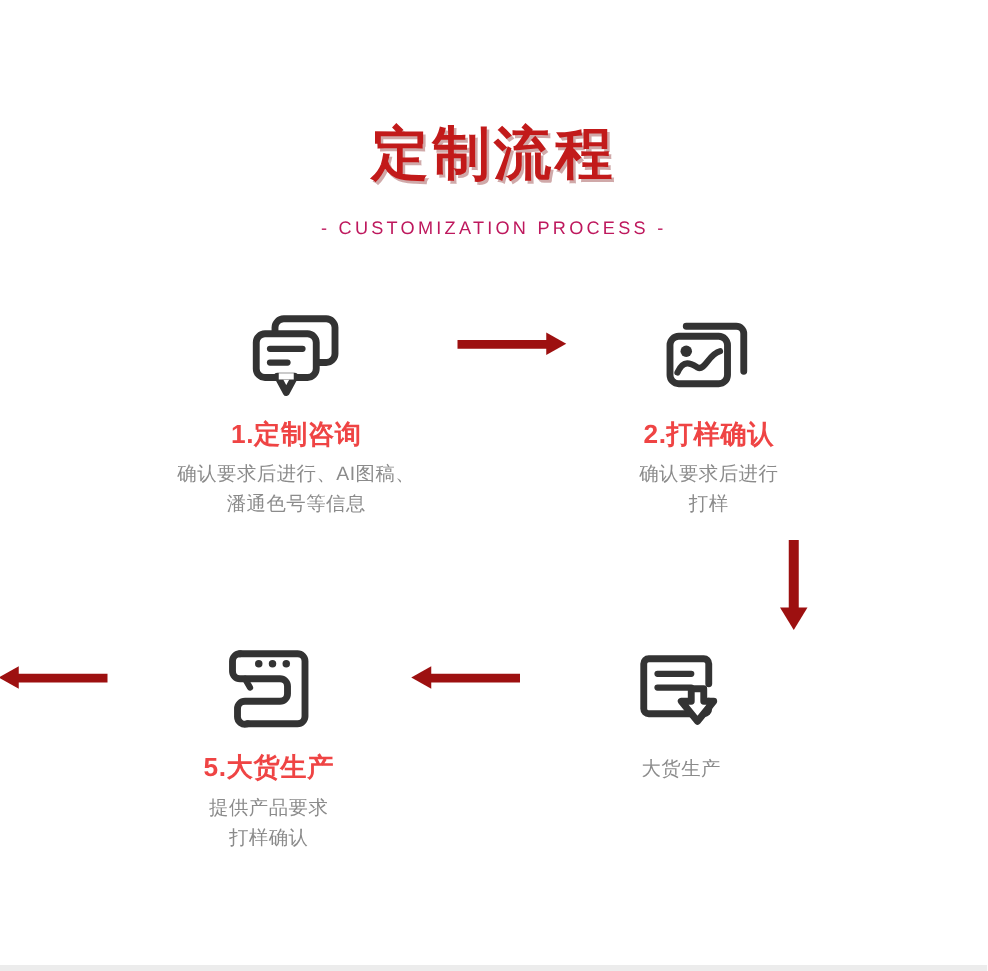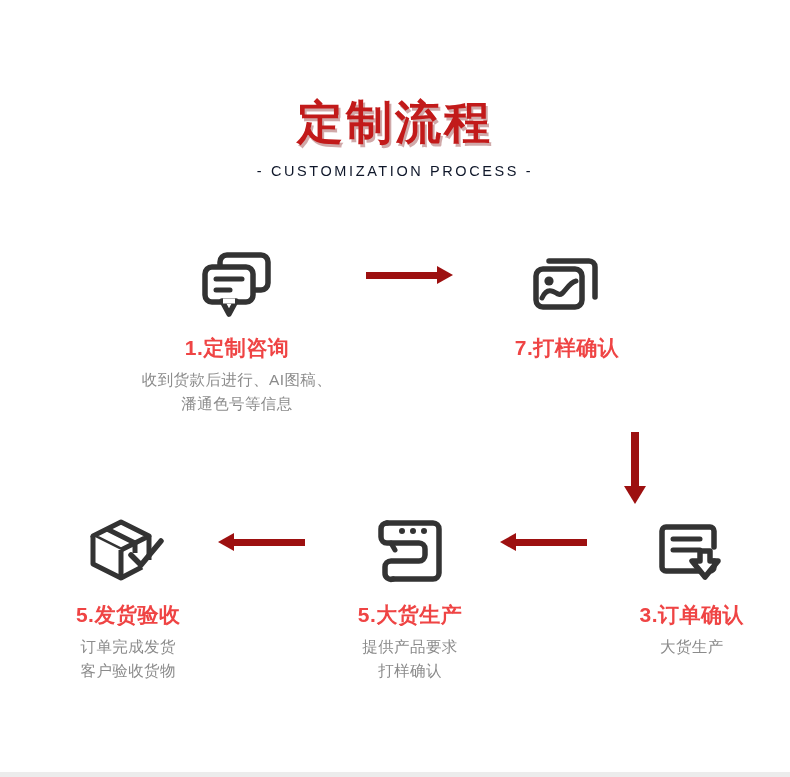--- a/index.html
+++ b/index.html
@@ -30,23 +30,23 @@
   .title {
     font-size: 46px;
     font-weight: 700;
     color: #c21a1a;
     letter-spacing: 3px;
     line-height: 1.15;
     text-shadow: 2px 3px 0 rgba(120,10,10,0.35);
     margin: 0;
   }
   .subtitle {
-    margin-top: 14px;
+    margin-top: 26px;
     font-size: 14.5px;
-    color: #0f172a;
+    color: #be185d;
     letter-spacing: 2.6px;
     font-weight: 400;
     white-space: nowrap;
   }
 
   
   .row {
     position: absolute;
     left: 0;
     width: 790px;
@@ -162,64 +162,51 @@
           <rect x="20" y="4" width="48" height="35" rx="7" ry="7" fill="none" stroke="#333" stroke-width="5.5"></rect>
           <rect x="5" y="16" width="48" height="35" rx="7" ry="7" fill="#fff" stroke="#333" stroke-width="5.5"></rect>
           <line x1="16" y1="28" x2="42" y2="28" stroke="#333" stroke-width="5" stroke-linecap="round"></line>
           <line x1="16" y1="39" x2="30" y2="39" stroke="#333" stroke-width="5" stroke-linecap="round"></line>
           <path d="M22 50 L29 63 L36 50 Z" fill="#fff" stroke="#333" stroke-width="5.5" stroke-linejoin="round"></path>
           <line x1="23" y1="50" x2="35" y2="50" stroke="#fff" stroke-width="5"></line>
         </svg>
       </div>
       <div class="step-title">1.定制咨询</div>
       <div class="step-desc">
-        <div>收到货款后进行、AI图稿、</div>
+        <div>确认要求后进行、AI图稿、</div>
         <div>潘通色号等信息</div>
       </div>
     </div>
 
     <div class="arrow-h">
       <div class="arrow-line-r"></div>
     </div>
 
     <div class="step">
       <div class="icon-wrap">
         <svg width="72" height="62" viewBox="0 0 72 62">
           <path d="M18 8 H58 a6 6 0 0 1 6 6 V44" fill="none" stroke="#333" stroke-width="5.5" stroke-linecap="round" stroke-linejoin="round"></path>
           <rect x="5" y="16" width="46" height="38" rx="7" ry="7" fill="#fff" stroke="#333" stroke-width="5.5"></rect>
           <circle cx="18" cy="28" r="4.6" fill="#333"></circle>
           <path d="M11 45 C16 34, 22 38, 27 41 C33 44, 36 30, 45 28" fill="none" stroke="#333" stroke-width="5" stroke-linecap="round" stroke-linejoin="round"></path>
         </svg>
       </div>
-      <div class="step-title">7.打样确认</div>
+      <div class="step-title">2.打样确认</div>
+      <div class="step-desc">
+        <div>确认要求后进行</div>
+        <div>打样</div>
+      </div>
     </div>
 
   </div>
 
   <div class="arrow-v"></div>
 
   <div class="row row-bottom">
 
-    <div class="step" style="margin-left:30px;">
-      <div class="icon-wrap">
-        <svg width="82" height="70" viewBox="0 0 82 70">
-          <path d="M34 6 L62 20 L34 34 L6 20 Z" fill="#fff" stroke="#333" stroke-width="5" stroke-linejoin="round"></path>
-          <path d="M6 20 V48 L34 62 V34" fill="#fff" stroke="#333" stroke-width="5" stroke-linejoin="round"></path>
-          <path d="M62 20 V44" fill="none" stroke="#333" stroke-width="5" stroke-linejoin="round"></path>
-          <path d="M34 62 L55 51" fill="none" stroke="#333" stroke-width="5" stroke-linejoin="round"></path>
-          <path d="M20 13 L48 27 L48 37" fill="none" stroke="#333" stroke-width="5" stroke-linejoin="round"></path>
-          <path d="M44 39 L54 49 L74 25" fill="none" stroke="#333" stroke-width="5.5" stroke-linecap="round" stroke-linejoin="round"></path>
-        </svg>
-      </div>
-      <div class="step-title">5.发货验收</div>
-      <div class="step-desc">
-        <div>订单完成发货</div>
-        <div>客户验收货物</div>
-      </div>
-    </div>
 
     <div class="arrow-h">
       <div class="arrow-line-l"></div>
     </div>
 
     <div class="step">
       <div class="icon-wrap">
         <svg width="70" height="68" viewBox="0 0 70 68">
           <path d="M12 6 H58 a6 6 0 0 1 6 6 V56 a6 6 0 0 1 -6 6 H18" fill="none" stroke="#333" stroke-width="5.5" stroke-linecap="round" stroke-linejoin="round"></path>
           <path d="M12 6 a6 6 0 0 0 -6 6 V20 a6 6 0 0 0 6 6 H44 a6 6 0 0 1 6 6 V38 a6 6 0 0 1 -6 6 H16 a6 6 0 0 0 -6 6 V56 a6 6 0 0 0 8 6" fill="none" stroke="#333" stroke-width="5.5" stroke-linecap="round" stroke-linejoin="round"></path>
@@ -242,21 +229,20 @@
 
     <div class="step">
       <div class="icon-wrap">
         <svg width="68" height="68" viewBox="0 0 68 68">
           <path d="M8 10 H52 a4 4 0 0 1 4 4 V30 M56 44 V50 a4 4 0 0 1 -4 4 H8 a4 4 0 0 1 -4 -4 V14 a4 4 0 0 1 4 -4" fill="none" stroke="#333" stroke-width="5.5" stroke-linecap="round" stroke-linejoin="round"></path>
           <line x1="15" y1="22" x2="42" y2="22" stroke="#333" stroke-width="5" stroke-linecap="round"></line>
           <line x1="15" y1="33" x2="42" y2="33" stroke="#333" stroke-width="5" stroke-linecap="round"></line>
           <path d="M42 34 H52 V44 H60 L47 60 L34 44 H42 Z" fill="#fff" stroke="#333" stroke-width="5.5" stroke-linejoin="round"></path>
         </svg>
       </div>
-      <div class="step-title">3.订单确认</div>
       <div class="step-desc">
         <div>大货生产</div>
       </div>
     </div>
 
   </div>
 
   <div class="footer-divider"></div>
 
 </div>

